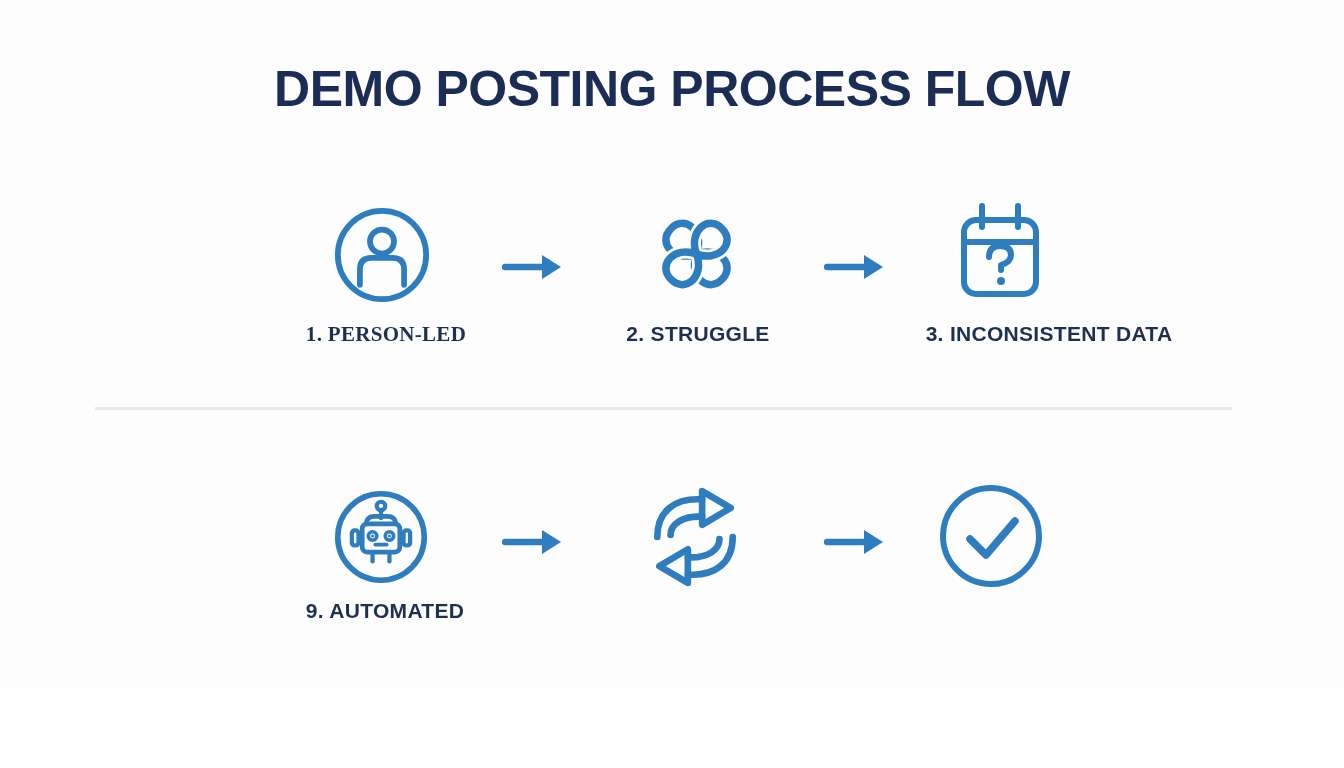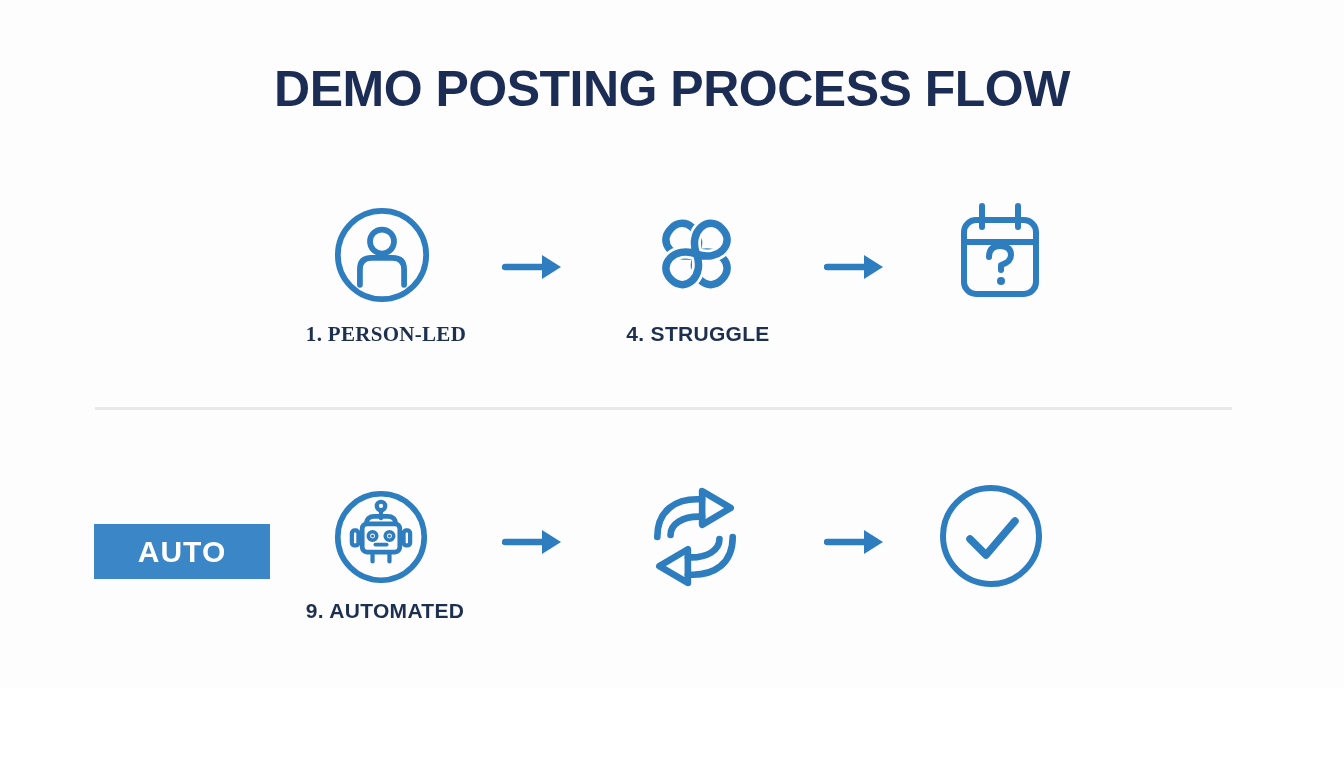--- a/index.html
+++ b/index.html
@@ -82,39 +82,39 @@
   </svg>
 
   <svg class="icon ic-tangle" viewBox="0 0 100 100" aria-hidden="true">
     <defs>
       <path id="inf8" d="M50 50 C40 28 14 30 14 50 C14 70 40 72 50 50 C60 28 86 30 86 50 C86 70 60 72 50 50"></path>
     </defs>
     <use href="#inf8" class="st" stroke-width="7.5" transform="rotate(45 50 50)"></use>
     <use href="#inf8" class="casing" stroke-width="13" transform="rotate(-45 50 50)"></use>
     <use href="#inf8" class="st" stroke-width="7.5" transform="rotate(-45 50 50)"></use>
   </svg>
-  <div class="step-label lbl-r1-s2">4. STRUGGLE</div>
+  <div class="step-label lbl-r1-s2">2. STRUGGLE</div>
 
   <svg class="flow-arrow ar-r1-b" viewBox="0 0 62 36" aria-hidden="true">
     <line class="st" x1="3" y1="18" x2="42" y2="18" stroke-width="6.5"></line>
     <path class="fb" d="M40 6 L59 18 L40 30 Z"></path>
   </svg>
 
   <svg class="icon ic-calendar" viewBox="0 0 92 102" aria-hidden="true">
     <rect class="st" x="10" y="20" width="72" height="74" rx="12" stroke-width="6"></rect>
     <line class="st" x1="11" y1="42" x2="81" y2="42" stroke-width="6"></line>
     <line class="st" x1="28" y1="6" x2="28" y2="27" stroke-width="6"></line>
     <line class="st" x1="64" y1="6" x2="64" y2="27" stroke-width="6"></line>
     <path class="st" d="M35 57 Q35 46 46 46 Q57 46 57 55 Q57 62 47 65 L47 70" stroke-width="6"></path>
     <circle class="fb" cx="47" cy="81" r="4"></circle>
   </svg>
+  <div class="step-label lbl-r1-s3">3. INCONSISTENT DATA</div>
 
   <div class="divider"></div>
 
-  <div class="badge badge-auto">AUTO</div>
 
   <svg class="icon ic-robot" viewBox="0 0 100 100" aria-hidden="true">
     <circle class="st" cx="50" cy="50" r="46" stroke-width="6"></circle>
     <line class="st" x1="50" y1="22" x2="50" y2="30" stroke-width="4.5"></line>
     <circle class="st" cx="50" cy="17" r="4.5" stroke-width="4.5"></circle>
     <path class="st" d="M34 36 Q35 28 43 28 L57 28 Q65 28 66 36" stroke-width="5"></path>
     <rect class="st" x="30" y="36" width="40" height="30" rx="5" stroke-width="5"></rect>
     <rect class="st" x="19" y="43" width="7" height="16" rx="3" stroke-width="4.5"></rect>
     <rect class="st" x="74" y="43" width="7" height="16" rx="3" stroke-width="4.5"></rect>
     <circle class="st" cx="41" cy="49" r="4.5" stroke-width="3.8"></circle>

